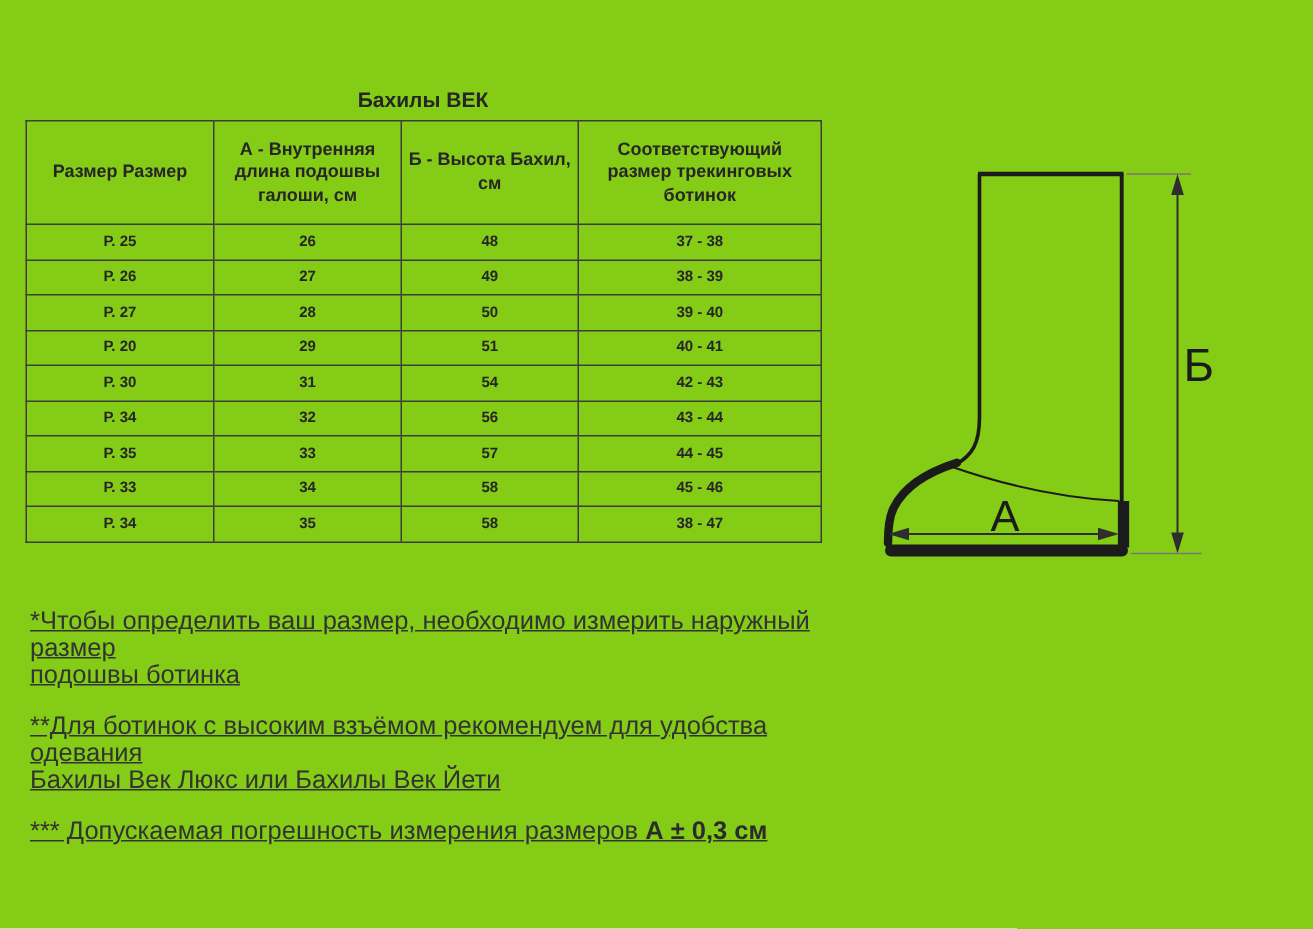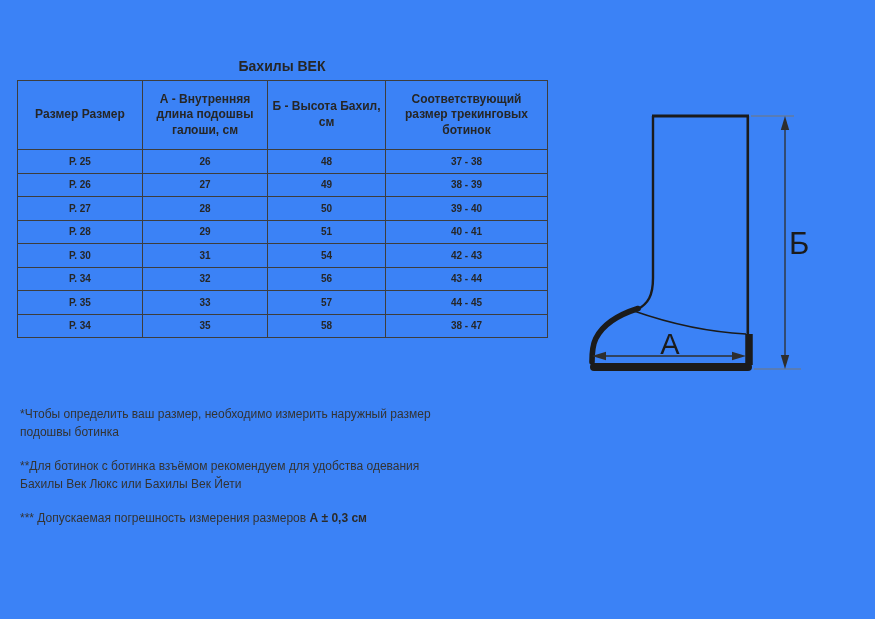--- a/index.html
+++ b/index.html
@@ -1,17 +1,17 @@
 <!DOCTYPE html>
 <html><head>
 <meta charset="utf-8">
 <style>
   html,body { margin:0; padding:0; background:#ffffff; }
   .page {
-    position:relative; width:875px; height:619px; background:#3b82f6;
+    position:relative; width:875px; height:619px; background:#84cc16;
     font-family:"Liberation Sans", sans-serif; overflow:hidden; color:#262626;
   }
   .title {
     position:absolute; left:17px; top:58px; width:530px;
     text-align:center; font-size:14px; font-weight:700; color:#262626;
   }
   table.size-table {
     position:absolute; left:17px; top:80px; width:530px;
     border-collapse:collapse; table-layout:fixed;
   }
@@ -19,21 +19,21 @@
     border:1.5px solid #3d3d3d; text-align:center; vertical-align:middle;
     padding:0; color:#262626;
   }
   .size-table th {
     height:68px; font-size:12px; font-weight:700; line-height:1.3;
     white-space:pre-line;
   }
   .size-table td { height:22.5px; font-size:10px; font-weight:700; }
   .footnotes {
     position:absolute; left:20px; top:405px; width:552px;
-    font-size:12px; line-height:18px; color:#333333;
+    font-size:17px; line-height:18px; color:#333333;text-decoration:underline;
   }
   .footnotes p { margin:0 0 16px 0; white-space:pre-line; }
   .fn-bold { font-weight:700; color:#2b2b2b; }
   svg.diagram { position:absolute; left:570px; top:90px; }
   svg.diagram text { font-family:"Liberation Sans", sans-serif; }
 </style>
 </head>
 <body>
 
 <div class="page">
@@ -73,21 +73,21 @@
         <td>49</td>
         <td>38 - 39</td>
       </tr>
       <tr>
         <td>Р. 27</td>
         <td>28</td>
         <td>50</td>
         <td>39 - 40</td>
       </tr>
       <tr>
-        <td>Р. 28</td>
+        <td>Р. 20</td>
         <td>29</td>
         <td>51</td>
         <td>40 - 41</td>
       </tr>
       <tr>
         <td>Р. 30</td>
         <td>31</td>
         <td>54</td>
         <td>42 - 43</td>
       </tr>
@@ -95,20 +95,26 @@
         <td>Р. 34</td>
         <td>32</td>
         <td>56</td>
         <td>43 - 44</td>
       </tr>
       <tr>
         <td>Р. 35</td>
         <td>33</td>
         <td>57</td>
         <td>44 - 45</td>
+      </tr>
+      <tr>
+        <td>Р. 33</td>
+        <td>34</td>
+        <td>58</td>
+        <td>45 - 46</td>
       </tr>
       <tr>
         <td>Р. 34</td>
         <td>35</td>
         <td>58</td>
         <td>38 - 47</td>
       </tr>
     </tbody>
   </table>
 
@@ -143,18 +149,18 @@
       <polygon points="785,116 780.8,130 789.2,130" fill="#2e2e2e"></polygon>
       <polygon points="785,369 780.8,355 789.2,355" fill="#2e2e2e"></polygon>
     </g>
     <text x="670" y="354" text-anchor="middle" font-size="29" fill="#1b1b1b">А</text>
     <text x="789" y="254" font-size="31" fill="#1b1b1b">Б</text>
   </svg>
 
   <div class="footnotes">
     <p>*Чтобы определить ваш размер, необходимо измерить наружный размер
 подошвы ботинка</p>
-    <p>**Для ботинок с ботинка взъёмом рекомендуем для удобства одевания
+    <p>**Для ботинок с высоким взъёмом рекомендуем для удобства одевания
 Бахилы Век Люкс или Бахилы Век Йети</p>
     <p><span>*** Допускаемая погрешность измерения размеров </span><span class="fn-bold">А ± 0,3 см</span></p>
   </div>
 
 </div>
 
 </body></html>

